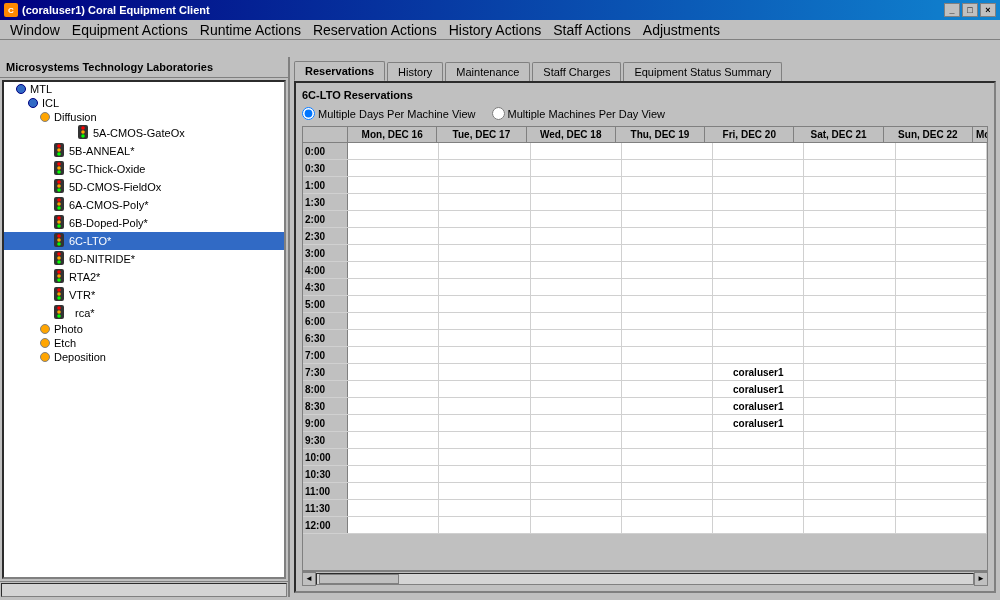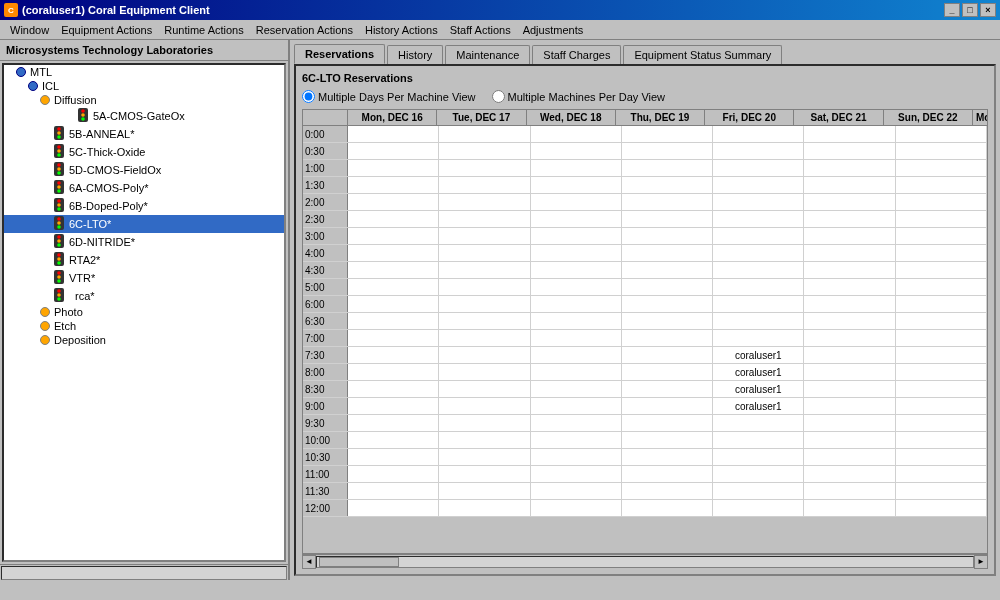--- a/index.html
+++ b/index.html
@@ -62,29 +62,30 @@
       background: #c0c0c0;
       height: 20px;
       display: flex;
       align-items: center;
       border-bottom: 1px solid #808080;
       padding: 0 4px;
     }
     .menu-item {
       padding: 2px 6px;
       cursor: pointer;
-      font-size: 11px;
+      font-size: 14px;
       color: black;
     }
 
     
     .main-container {
       display: flex;
       height: calc(600px - 40px - 20px);
       background: #b91c1c;
+      margin-top: 17px;
     }
 
     
     .left-panel {
       width: 290px;
       background: #c0c0c0;
       border-right: 2px solid #808080;
       display: flex;
       flex-direction: column;
       overflow: hidden;
@@ -235,20 +236,21 @@
     }
     .grid-body::-webkit-scrollbar { width: 14px; }
     .grid-body::-webkit-scrollbar-track { background: #c0c0c0; }
     .grid-body::-webkit-scrollbar-thumb { background: #808080; border: 1px solid #c0c0c0; }
 
     .grid-row {
       display: grid;
       grid-template-columns: 45px repeat(7, 1fr);
       border-bottom: 1px solid #d0d0d0;
       min-height: 16px;
+      font-weight: bold;
     }
     .grid-cell {
       border-right: 1px solid #d0d0d0;
       padding: 0 2px;
       font-size: 10px;
       background: white;
       min-height: 16px;
       display: flex;
       align-items: center;
     }

